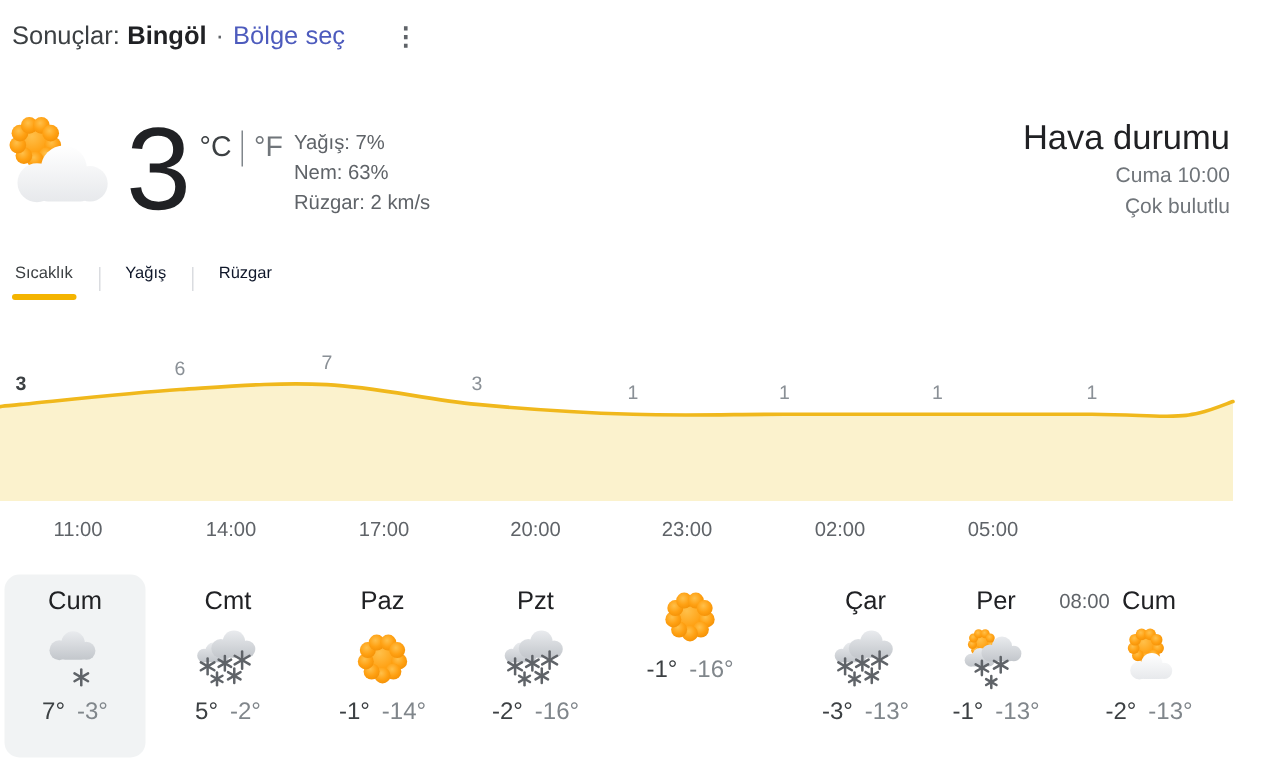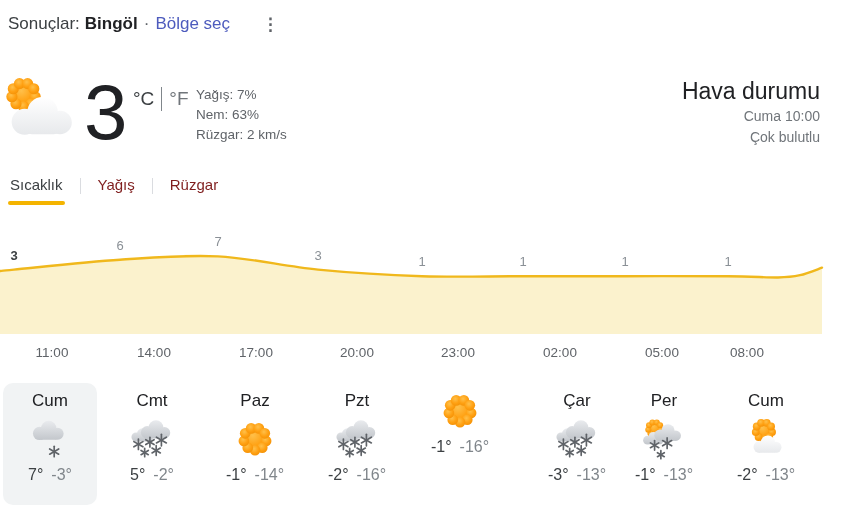--- a/index.html
+++ b/index.html
@@ -26,23 +26,23 @@
   .units .u-f{color:#70757a;}
   .units .udiv{width:1px;height:24px;background:#80868b;margin:0 7px;}
   .details{position:absolute;left:196px;top:85px;font-size:13.5px;line-height:20px;
            color:#5f6368;}
   .right-info{position:absolute;right:30px;top:78px;text-align:right;}
   .right-info .hd-title{font-size:23px;color:#202124;line-height:26px;}
   .right-info .hd-sub{font-size:14px;color:#70757a;line-height:18px;margin-top:3px;}
 
   
   .tabs{position:absolute;left:8px;top:176px;display:flex;align-items:flex-start;
-        font-size:15px;}
+        font-size:11px;}
   .tab{display:flex;flex-direction:column;align-items:center;cursor:pointer;
-       color:#7f1d1d;}
+       color:#0f172a;}
   .tab .tlabel{padding:0 2px;}
   .tab .tline{height:4px;border-radius:3px;margin-top:8px;width:100%;
               background:transparent;}
   .tab.active{color:#3c4043;}
   .tab-div{width:1px;height:16px;background:#dadce0;margin:2px 15px 0 15px;}
 
   
   .chart{position:absolute;left:0;top:225px;width:850px;height:112px;cursor:pointer;}
   .chart svg{position:absolute;left:0;top:0;}
   .vlabel{position:absolute;transform:translateX(-50%);font-size:13px;
@@ -158,21 +158,21 @@
       <span class="vlabel" style="left: 728px; top: 29.2px;">1</span>
     </div>
   <div class="times" id="times">
       <span style="left: 52px;">11:00</span>
       <span style="left: 154px;">14:00</span>
       <span style="left: 256px;">17:00</span>
       <span style="left: 357px;">20:00</span>
       <span style="left: 458px;">23:00</span>
       <span style="left: 560px;">02:00</span>
       <span style="left: 662px;">05:00</span>
-      <span style="left: 747px;">08:00</span>
+      <span style="left: 723px; margin-top: 48px;">08:00</span>
     </div>
 
   <div class="daily" id="daily">
       <div class="day-card selected" style="left: 3px;">
         <div class="day-name">Cum</div>
         <div class="day-ico">
           <svg width="46" height="46" viewBox="0 0 44 44">
             <defs>
               <linearGradient id="grad2" gradientUnits="userSpaceOnUse" x1="21" y1="4.65" x2="21" y2="23.625">
     <stop offset="0" stop-color="#e9ebee"></stop>

